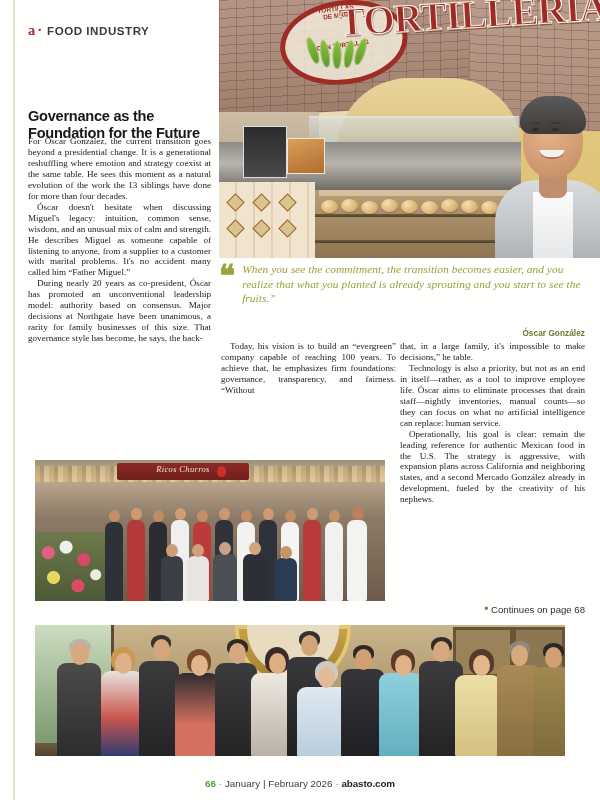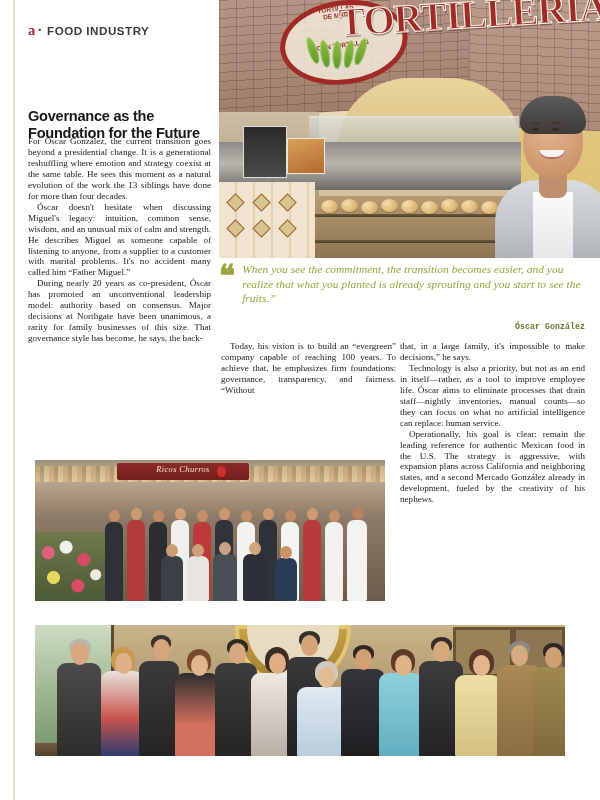--- a/index.html
+++ b/index.html
@@ -90,23 +90,23 @@
     line-height:.78;letter-spacing:-1px;
     flex:0 0 auto;margin-top:2px;
   }
   .quote-text{
     font-family:"Liberation Serif", serif;
     font-style:italic;font-size:11.4px;line-height:14.6px;
     color:#98a13c;letter-spacing:.004em;
     flex:1 1 auto;
   }
   .quote-attrib{
-    position:absolute;left:219px;top:322px;width:366px;
+    position:absolute;left:219px;top:329px;width:366px;
     text-align:right;
-    font-family:Liberation Mono, monospace;
+    font-family:Liberation Sans, sans-serif;
     font-weight:700;font-size:8.2px;color:#6f7430;
     letter-spacing:.01em;
   }
   
   .continues{
     position:absolute;left:400px;top:604px;width:185px;
     text-align:right;
     font-family:"Liberation Sans", sans-serif;
     font-size:9.6px;color:#2c2c2c;white-space:nowrap;
   }
@@ -437,25 +437,29 @@
     <span class="quote-mark">❝</span>
     <span class="quote-text">When you see the commitment, the transition becomes easier, and you realize that what you planted is already sprouting and you start to see the fruits.”</span>
   </div>
   <div class="quote-attrib">Óscar González</div>
 
   <div class="col" id="col2a">
     <p>Today, his vision is to build an “evergreen” company capable of reaching 100 years. To achieve that, he emphasizes firm foundations: governance, transparency, and fairness. “Without</p>
   </div>
 
   <div class="col" id="col3a">
-    <p class="noindent">that, in a large family, it's impossible to make decisions,” he says.</p>
+    <p class="noindent">that, in a large family, it's impossible to make decisions,” he table.</p>
     <p>Technology is also a priority, but not as an end in itself—rather, as a tool to improve employee life. Óscar aims to eliminate processes that drain staff—nightly inventories, manual counts—so they can focus on what no artificial intelligence can replace: human service.</p>
     <p>Operationally, his goal is clear: remain the leading reference for authentic Mexican food in the U.S. The strategy is aggressive, with expansion plans across California and neighboring states, and a second Mercado González already in development, fueled by the creativity of his nephews.</p>
   </div>
 
+  <div class="continues">
+    <span class="bullet">•</span>
+    <span>Continues on page  68</span>
+  </div>
 
   <div class="photo" id="photo-group">
     <div class="grp-ceiling"></div>
     <div class="grp-shelves"></div>
     <div class="grp-sign"></div>
     <div class="grp-sign-txt">Ricos Churros</div>
     <div class="grp-balloon"></div>
     <div class="grp-crowd"></div>
     <div class="grp-flowers"></div>
     <span class="person" style="left:70px;top:62px;width:18px;height:79px;background:#2e3138;"></span>
@@ -553,14 +557,21 @@
 
     <span class="fperson" style="left:462px;top:40px;width:44px;height:91px;background:linear-gradient(180deg,#a98a56,#8a6e42);"></span>
     <span class="fhair" style="left:474px;top:16px;width:21px;height:16px;background:#8e8880;"></span>
     <span class="fhead" style="left:476px;top:20px;width:17px;height:21px;background:#d7a97e;"></span>
 
     <span class="fperson" style="left:498px;top:42px;width:44px;height:89px;background:linear-gradient(180deg,#a0884f,#7e6a3d);"></span>
     <span class="fhair" style="left:508px;top:18px;width:21px;height:16px;background:#2e2824;"></span>
     <span class="fhead" style="left:510px;top:22px;width:17px;height:21px;background:#cfa073;"></span>
   </div>
 
+  <div class="footer">
+    <span class="pg">66</span>
+    <span class="sep">·</span>
+    <span>January | February 2026</span>
+    <span class="sep">·</span>
+    <span class="site">abasto.com</span>
+  </div>
 
 </div>
 
 </body></html>

